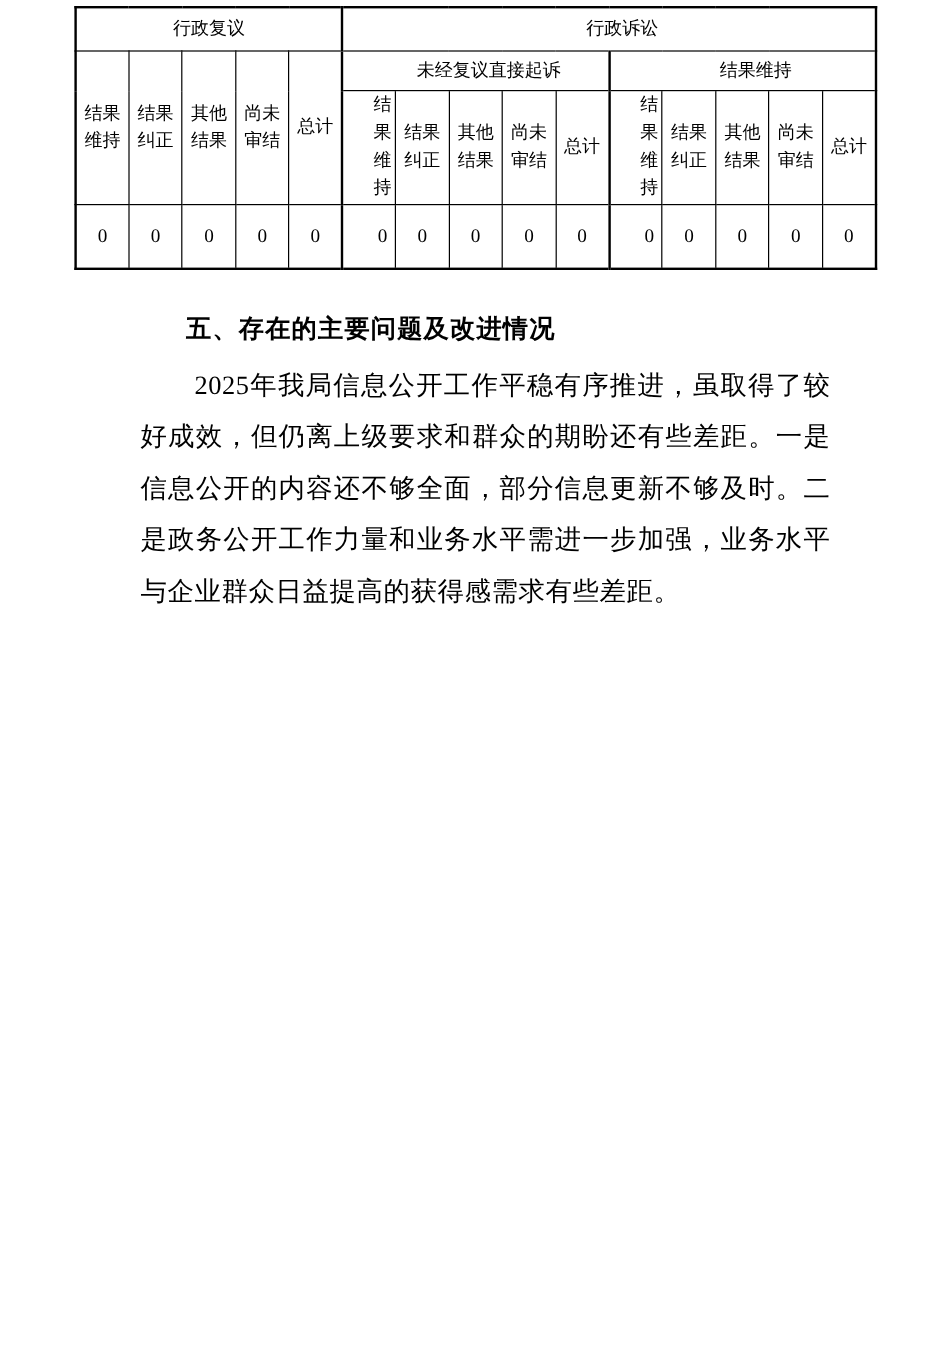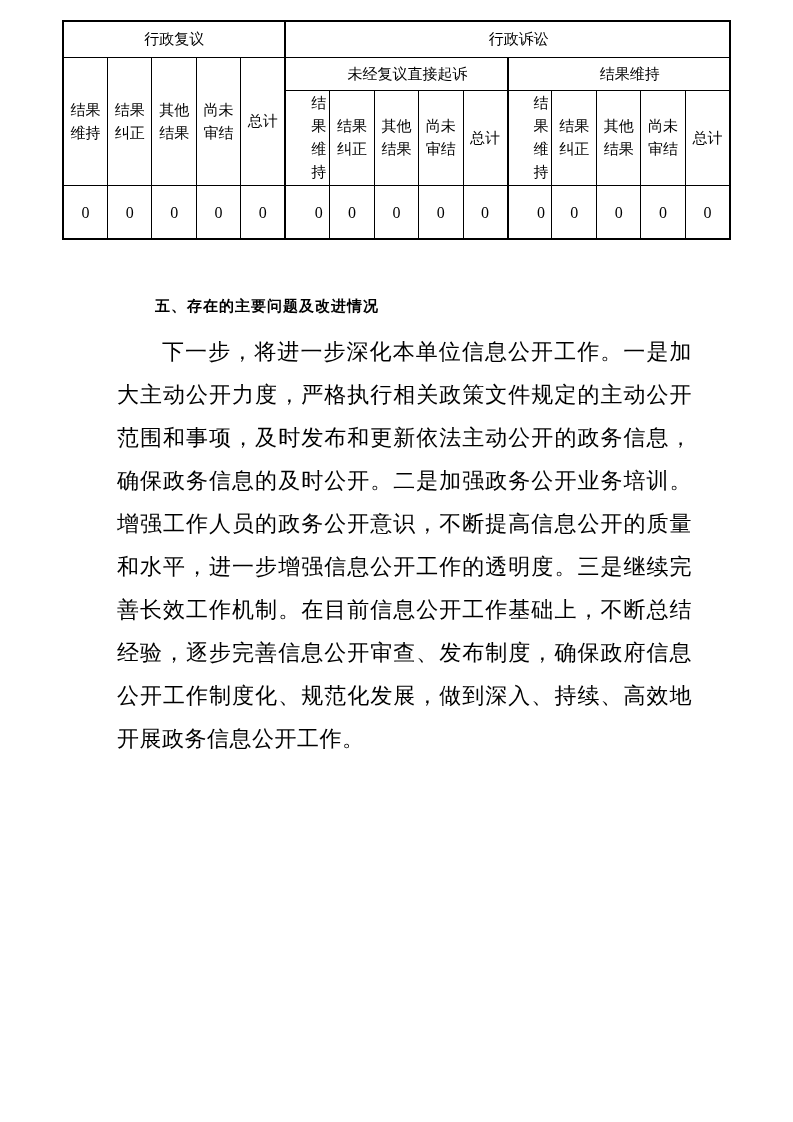--- a/index.html
+++ b/index.html
@@ -18,21 +18,21 @@
   .sec-title {
     margin: 97px 62px 0 62px;
     text-align: center;
     font-family: "Liberation Sans", sans-serif;
     font-weight: bold;
     font-size: 21px;
     line-height: 28px;
     letter-spacing: 1px;
   }
   table.stats {
-    margin: 20px 0 0 62px;
+    margin: 5px 0 0 62px;
     width: 669px;
     border-collapse: collapse;
     table-layout: fixed;
     border: 2px solid #000;
   }
   table.stats td {
     border: 1px solid #000;
     text-align: center;
     vertical-align: middle;
     font-size: 15px;
@@ -41,24 +41,24 @@
     word-break: break-all;
     line-break: anywhere;
   }
   table.stats tr.r1 td { height: 33px; font-size: 15px; }
   table.stats tr.r2 td { height: 30px; }
   table.stats tr.r2 td.tall { height: 75px; }
   table.stats tr.r3 td { height: 45px; }
   table.stats tr.r4 td { height: 50px; font-size: 16px; }
   table.stats td.sec-l { border-left: 2px solid #000; padding-left: 24px; }
   .h2 {
-    margin: 52px 101px 0 155px;
+    margin: 36px 101px 0 155px;
     font-family: "Liberation Sans", sans-serif;
     font-weight: bold;
-    font-size: 15px;
+    font-size: 21px;
     line-height: 28px;
     letter-spacing: 1px;
   }
   .body-text {
     margin: 10px 101px 0 117px;
   }
   .body-text p {
     margin: 0;
     font-size: 22px;
     line-height: 43px;
@@ -133,16 +133,16 @@
       <td>0</td>
       <td>0</td>
       <td>0</td>
     </tr>
   </tbody>
     </table>
 
   <div class="h2">五、存在的主要问题及改进情况</div>
 
   <div class="body-text">
-    <p>下一步，将进一步深化本单位信息公开工作。一是加大主动公开力度，严格执行相关政策文件规定的主动公开范围和事项，及时发布和更新依法主动公开的政务信息，确保政务信息的及时公开。二是加强政务公开业务培训。增强工作人员的政务公开意识，不断提高信息公开的质量和水平，进一步增强信息公开工作的透明度。三是继续完善长效工作机制。在目前信息公开工作基础上，不断总结经验，逐步完善信息公开审查、发布制度，确保政府信息公开工作制度化、规范化发展，做到深入、持续、高效地开展政务信息公开工作。</p>
+    <p>2025年我局信息公开工作平稳有序推进，虽取得了较好成效，但仍离上级要求和群众的期盼还有些差距。一是信息公开的内容还不够全面，部分信息更新不够及时。二是政务公开工作力量和业务水平需进一步加强，业务水平与企业群众日益提高的获得感需求有些差距。</p>
   </div>
 
 </div>
 
 </body></html>

